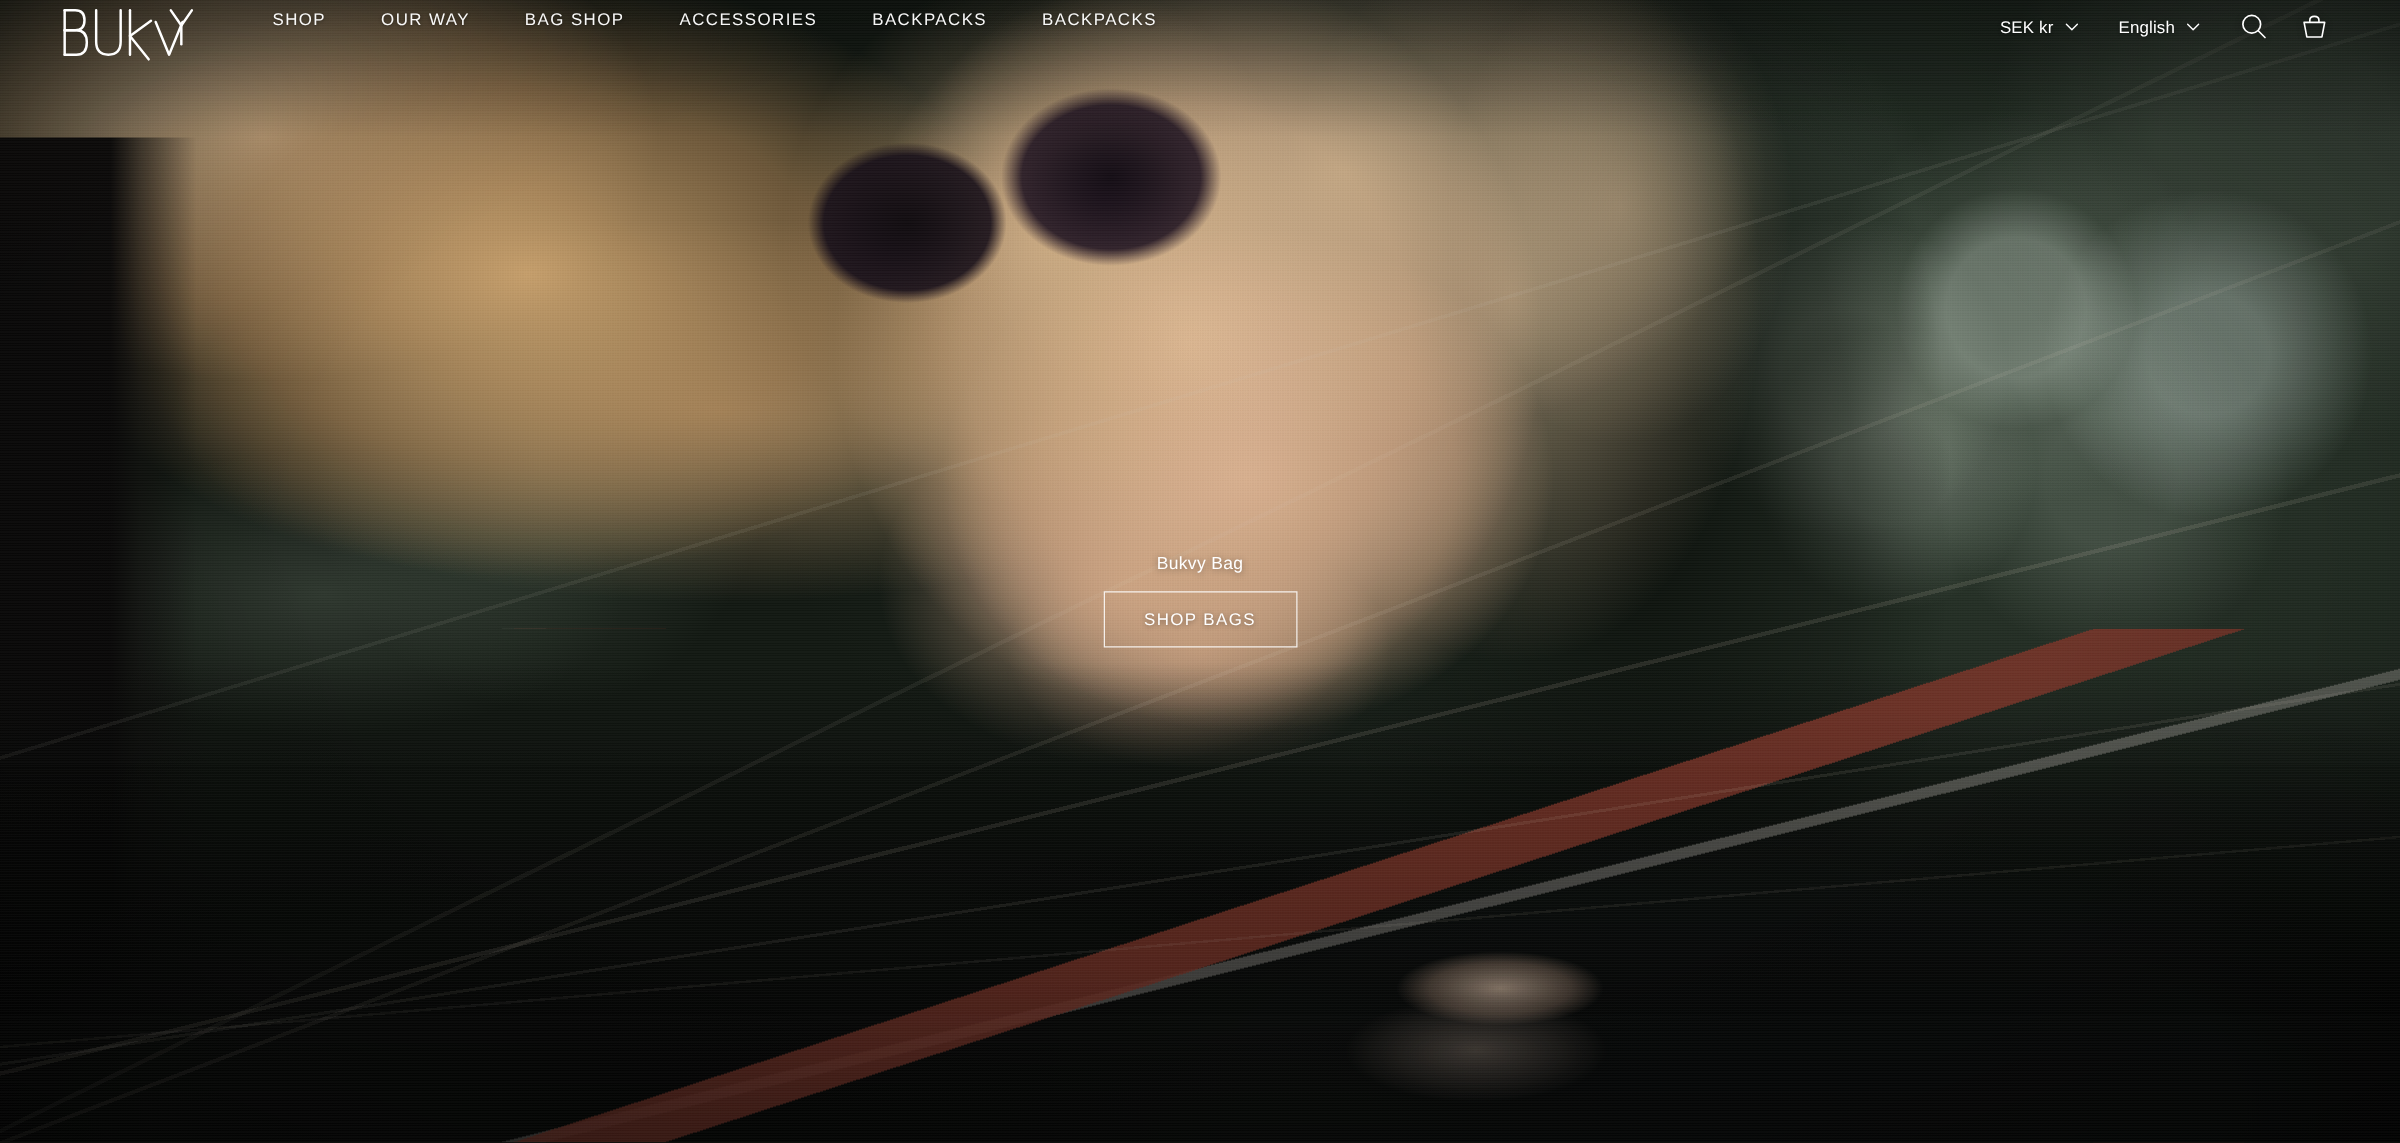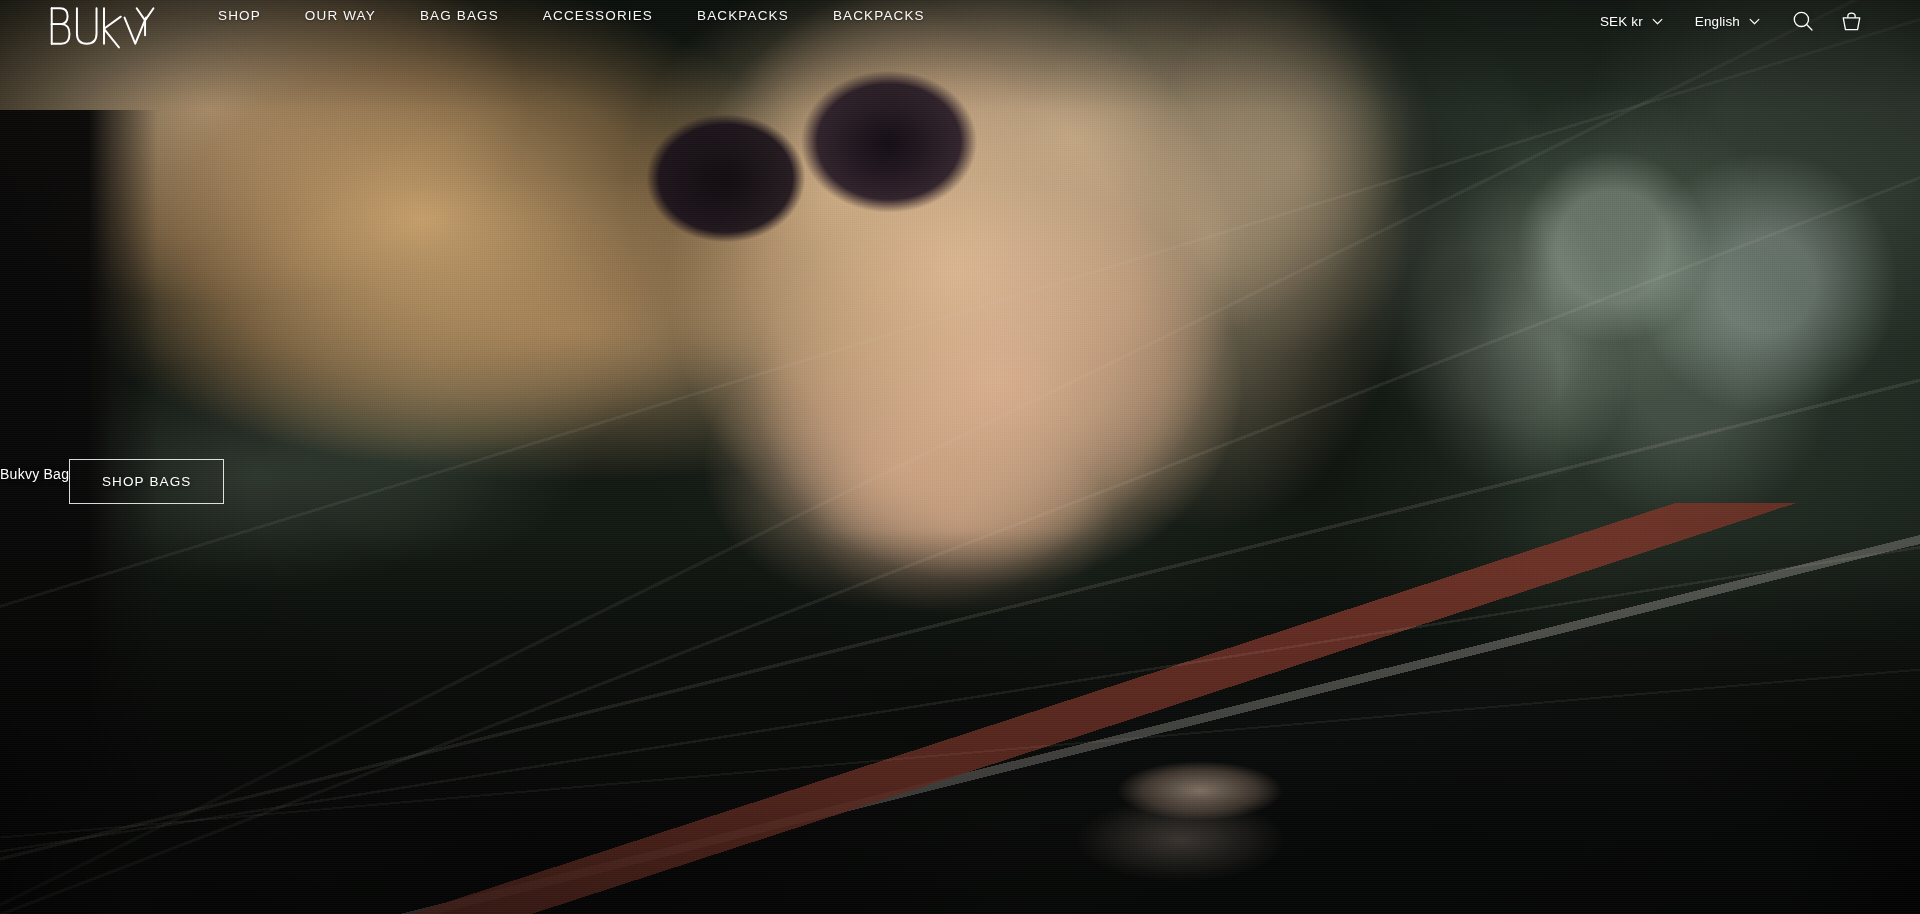--- a/index.html
+++ b/index.html
@@ -146,21 +146,21 @@
   .chev { width:11px; height:7px; display:block; flex:0 0 auto; }
   .icon-btn {
     width:42px; height:42px; display:flex; align-items:center; justify-content:center;
     cursor:pointer; margin-left:6px;
   }
   .icon-btn svg { display:block; filter:drop-shadow(0 1px 3px rgba(0,0,0,.42)); }
 
   
   #hero-content {
     position:absolute; left:0; right:0; top:443px; z-index:20;
-    display:flex; flex-direction:row; align-items:center; text-align:center;
+    display:flex; flex-direction:column; align-items:center; text-align:center;
   }
   .eyebrow {
     color:#fff; font-size:14px; letter-spacing:.018em; font-weight:400;
     text-shadow:0 1px 6px rgba(0,0,0,.40); line-height:1;
   }
   .hero-title {
     margin-top:26px;
     color:#fff; font-size:47px; font-weight:400; line-height:1.12;
     letter-spacing:-.004em; text-shadow:0 2px 12px rgba(0,0,0,.34);
     white-space:nowrap;
@@ -209,21 +209,21 @@
         <path d="M82 14 L93.5 42 L105 14"></path>
 
         <path d="M95 4 L104 17 L113 4"></path>
         <path d="M104 17 L104 33"></path>
       </svg>
     </a>
 
     <nav class="main-nav">
       <a class="nav-link" href="#">SHOP</a>
       <a class="nav-link" href="#">OUR WAY</a>
-      <a class="nav-link" href="#">BAG BAGS</a>
+      <a class="nav-link" href="#">BAG SHOP</a>
       <a class="nav-link" href="#">ACCESSORIES</a>
       <a class="nav-link" href="#">BACKPACKS</a>
       <a class="nav-link" href="#">BACKPACKS</a>
     </nav>
 
     <div class="header-right">
 
       <div class="selector">
         <span>SEK kr</span>
         <svg class="chev" viewBox="0 0 12 8" fill="none" stroke="#ffffff" stroke-width="1.3" stroke-linecap="round" stroke-linejoin="round">

